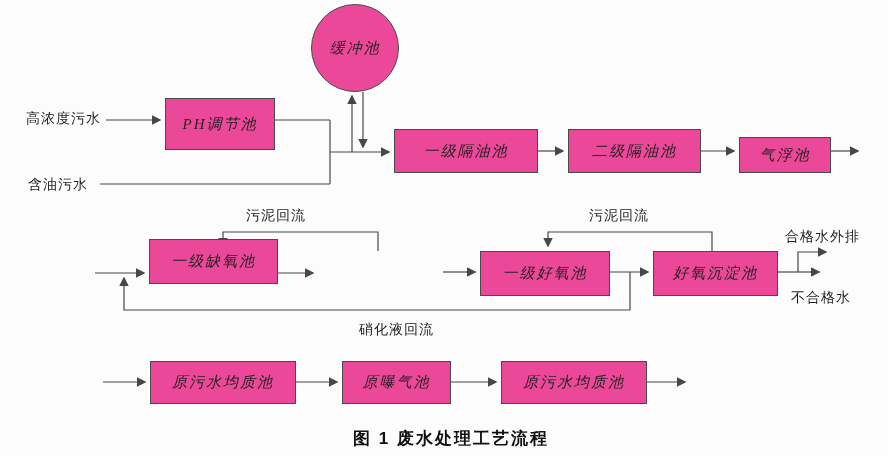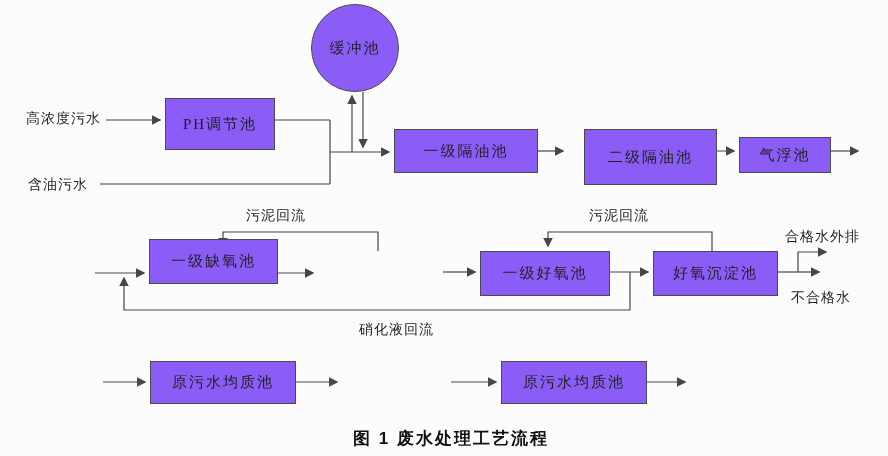--- a/index.html
+++ b/index.html
@@ -8,25 +8,26 @@
     width:888px;height:456px;
     background:#fcfcfc;
     font-family:"Liberation Serif","DejaVu Serif",serif;
     color:#1f1f1f;
     overflow:hidden;
   }
   #wires{position:absolute;left:0;top:0;width:888px;height:456px;}
   .node{
     position:absolute;
     border:1px solid #4a4a4a;
-    background:#8b5cf6;
+    background:#ec4899;
     display:flex;align-items:center;justify-content:center;
     font-size:15px;letter-spacing:2px;
     box-sizing:border-box;
     white-space:nowrap;
+    font-style:italic;
   }
   .node.circle{border-radius:50%;}
   .flabel{
     position:absolute;
     font-size:14px;letter-spacing:1px;
     white-space:nowrap;line-height:15px;font-family:Liberation Serif, serif;
   }
   .caption{
     position:absolute;left:0;top:427px;width:888px;
     text-align:center;
@@ -78,33 +79,34 @@
       <path d="M647 382 H685" marker-end="url(#arr)"></path>
     </g>
   </svg>
 
   <div class="node circle" style="left:311px;top:4px;width:88px;height:88px;">缓冲池</div>
 
   <div class="node" style="left:165px;top:98px;width:110px;height:52px;">PH调节池</div>
 
   <div class="node" style="left:394px;top:129px;width:144px;height:44px;">一级隔油池</div>
 
-  <div class="node" style="left:568px;top:129px;width:133px;height:56px;margin-left:16px;">二级隔油池</div>
+  <div class="node" style="left:568px;top:129px;width:133px;height:44px;">二级隔油池</div>
 
   <div class="node" style="left:739px;top:137px;width:92px;height:36px;">气浮池</div>
 
   <div class="node" style="left:149px;top:239px;width:129px;height:45px;">一级缺氧池</div>
 
 
   <div class="node" style="left:480px;top:251px;width:130px;height:45px;">一级好氧池</div>
 
   <div class="node" style="left:653px;top:251px;width:125px;height:45px;">好氧沉淀池</div>
 
   <div class="node" style="left:150px;top:361px;width:146px;height:43px;">原污水均质池</div>
 
+  <div class="node" style="left:342px;top:361px;width:109px;height:43px;">原曝气池</div>
 
   <div class="node" style="left:501px;top:361px;width:146px;height:43px;">原污水均质池</div>
 
   <div class="flabel" style="left:26px;top:111px;">高浓度污水</div>
 
   <div class="flabel" style="left:28px;top:177px;">含油污水</div>
 
   <div class="flabel" style="left:246px;top:208px;">污泥回流</div>
 
   <div class="flabel" style="left:589px;top:208px;">污泥回流</div>

